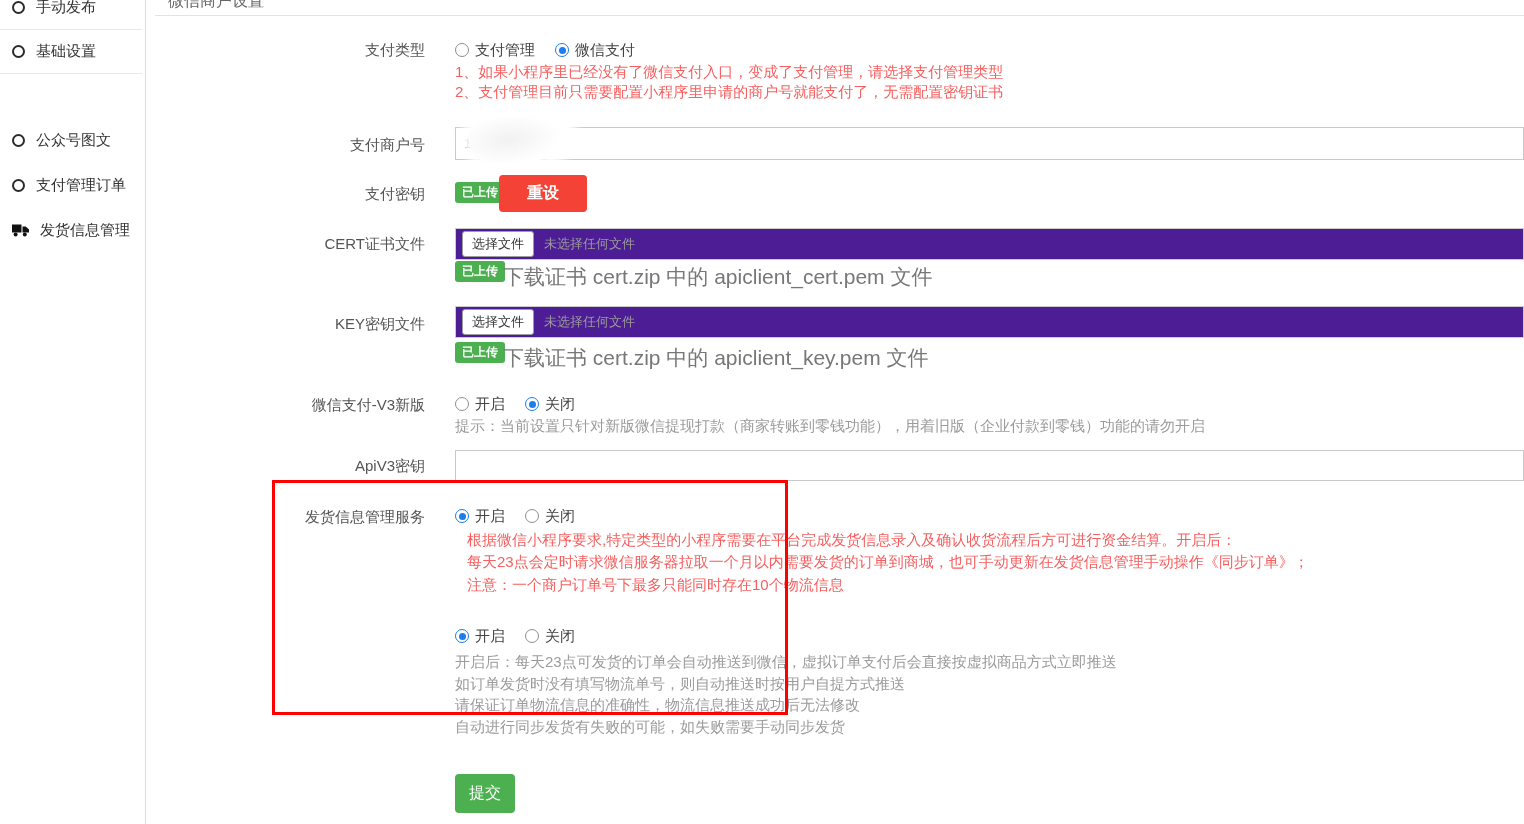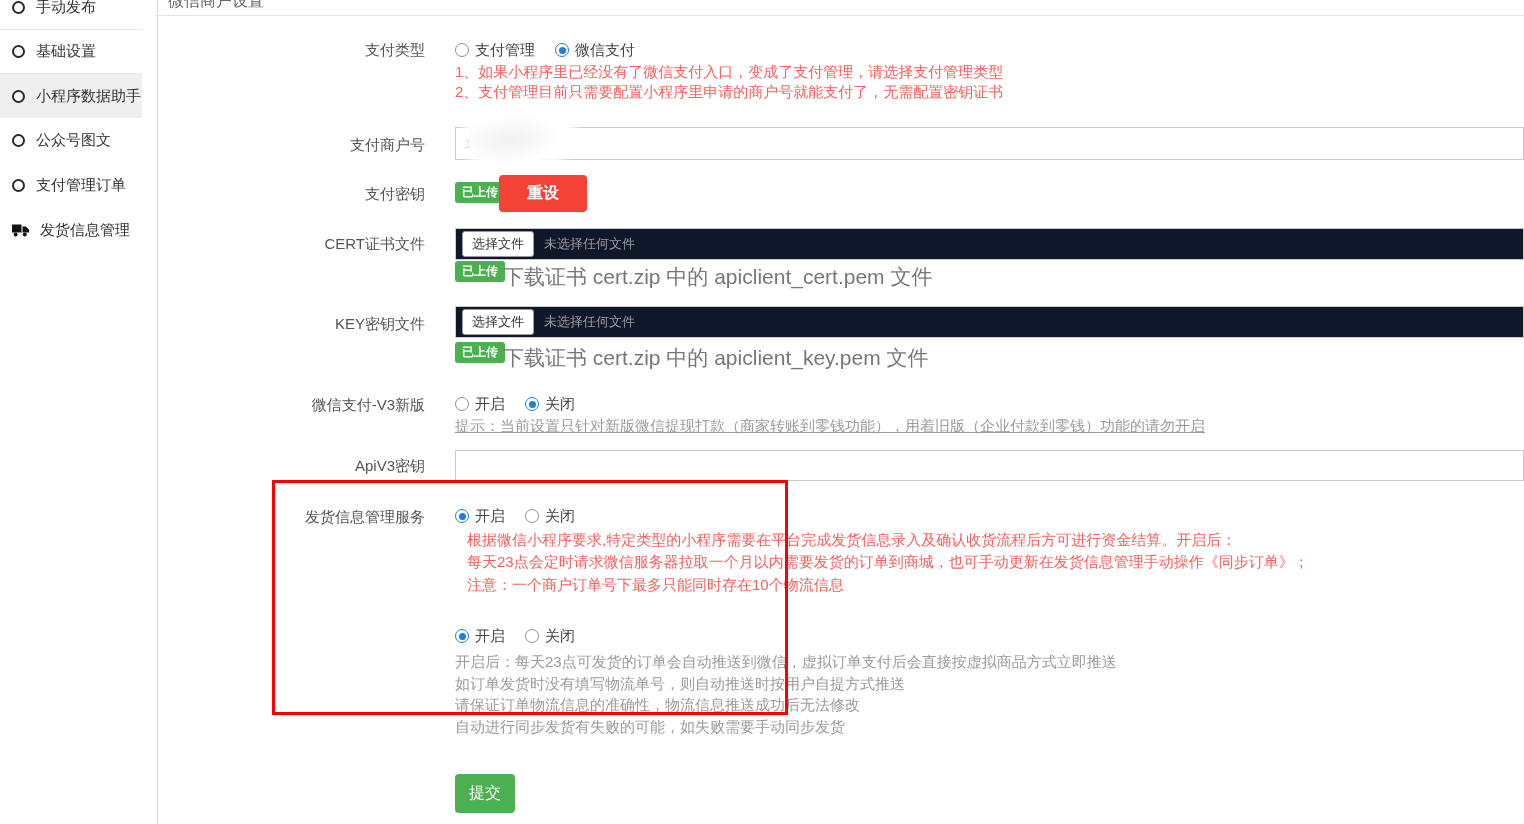--- a/index.html
+++ b/index.html
@@ -1,21 +1,21 @@
 <!DOCTYPE html>
 <html><head>
 <meta charset="utf-8">
 <style>
   * { margin:0; padding:0; box-sizing:border-box; }
   html,body { width:1524px; height:824px; background:#fff; overflow:hidden;
               font-family:"Liberation Sans","DejaVu Sans",sans-serif; }
   .screen { position:relative; width:1524px; height:824px; background:#fff; }
 
   
-  .sidebar { position:absolute; left:0; top:0; width:158px; height:824px;
+  .sidebar { position:absolute; left:0; top:0; width:146px; height:824px;
              border-right:1px solid #dcdcdc; background:#fff; }
   .side-item { position:absolute; left:0; width:142px; height:44px;
                display:flex; align-items:center; gap:11px; padding-left:12px;
                font-size:15px; color:#333; cursor:pointer; }
   .side-item.bordered { border-bottom:1px solid #e8e8e8; }
   .side-item.highlighted { background:#efefef; }
   .circle-icon { width:13px; height:13px; border:2px solid #2b2b2b; border-radius:50%;
                  flex:0 0 auto; background:#fff; }
   .truck-icon { flex:0 0 auto; display:inline-flex; }
 
@@ -53,21 +53,21 @@
                 box-shadow:0 0 8px 7px rgba(255,255,255,0.95); pointer-events:none; }
 
   .badge-green { position:absolute; display:inline-block; background:#4caf50; color:#fff;
                  font-size:12px; font-weight:bold; padding:4px 7px; border-radius:3px;
                  line-height:13px; }
   .btn-red { position:absolute; background:#f44336; color:#fff; border:none;
              font-size:16px; padding:8px 28px; border-radius:4px; cursor:pointer;
              font-family:inherit; font-weight:bold; }
 
   .file-box { position:absolute; left:312px; width:calc(100% - 312px); height:32px;
-              border:1px solid #ccc; background:#0f172a; display:flex; align-items:center;
+              border:1px solid #ccc; background:#4c1d95; display:flex; align-items:center;
               padding-left:6px; gap:10px; }
   .file-btn { background:#fff; border:1px solid #9d9d9d; border-radius:3px;
               font-size:13px; color:#333; padding:3px 9px; cursor:pointer;
               font-family:inherit; }
   .file-none { font-size:13px; color:#9b9b9b; }
   .file-hint { position:absolute; left:360px; font-size:21px; color:#777; }
 
   .btn-submit { position:absolute; left:312px; top:774px; background:#4caf50; color:#fff;
                 border:none; font-size:16px; padding:9px 14px; border-radius:4px;
                 cursor:pointer; font-family:inherit; }
@@ -81,24 +81,20 @@
 <div class="screen">
 
   <aside class="sidebar">
     <div class="side-item bordered" style="top:-14px;">
       <span class="circle-icon"></span>
       <span>手动发布</span>
     </div>
     <div class="side-item bordered" style="top:30px;">
       <span class="circle-icon"></span>
       <span>基础设置</span>
-    </div>
-    <div class="side-item highlighted" style="top:74px;">
-      <span class="circle-icon"></span>
-      <span>小程序数据助手</span>
     </div>
     <div class="side-item" style="top:118px;">
       <span class="circle-icon"></span>
       <span>公众号图文</span>
     </div>
     <div class="side-item" style="top:163px;">
       <span class="circle-icon"></span>
       <span>支付管理订单</span>
     </div>
     <div class="side-item" style="top:208px;">
@@ -161,21 +157,21 @@
     <div class="ctrl radio-group" style="top:394px;">
       <label class="radio-opt">
         <span class="radio"></span>
         <span class="radio-label">开启</span>
       </label>
       <label class="radio-opt">
         <span class="radio checked"></span>
         <span class="radio-label">关闭</span>
       </label>
     </div>
-    <div class="hint-gray" style="top:416px;text-decoration:underline;">提示：当前设置只针对新版微信提现打款（商家转账到零钱功能），用着旧版（企业付款到零钱）功能的请勿开启</div>
+    <div class="hint-gray" style="top:416px;">提示：当前设置只针对新版微信提现打款（商家转账到零钱功能），用着旧版（企业付款到零钱）功能的请勿开启</div>
 
     <div class="flabel" style="top:456px;">ApiV3密钥</div>
     <input class="text-input" style="top: 450px; height: 31px;" type="text" value="">
 
     <div class="flabel" style="top:507px;">发货信息管理服务</div>
     <div class="ctrl radio-group" style="top:506px;">
       <label class="radio-opt">
         <span class="radio checked"></span>
         <span class="radio-label">开启</span>
       </label>

